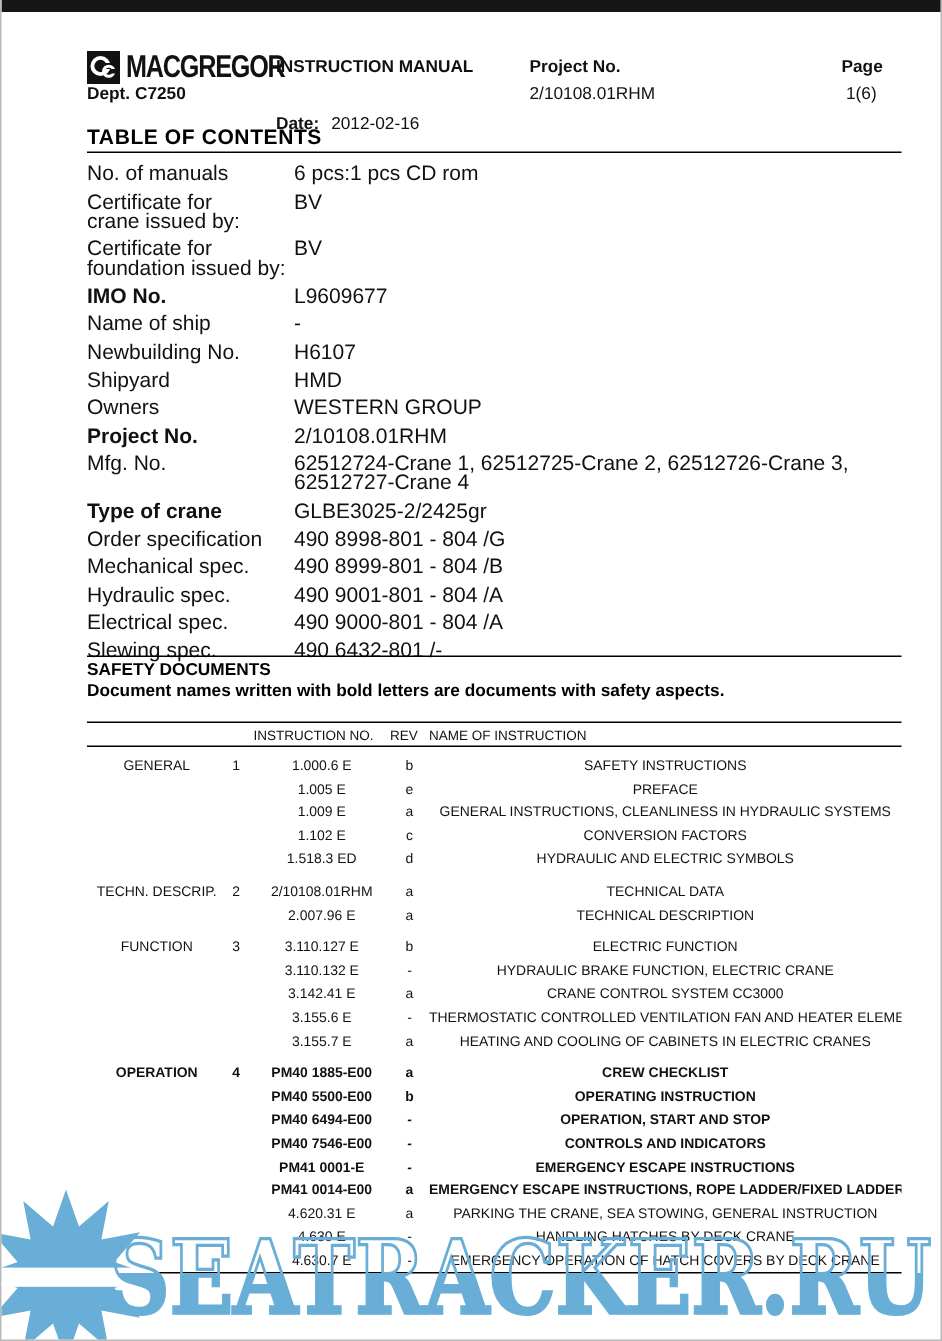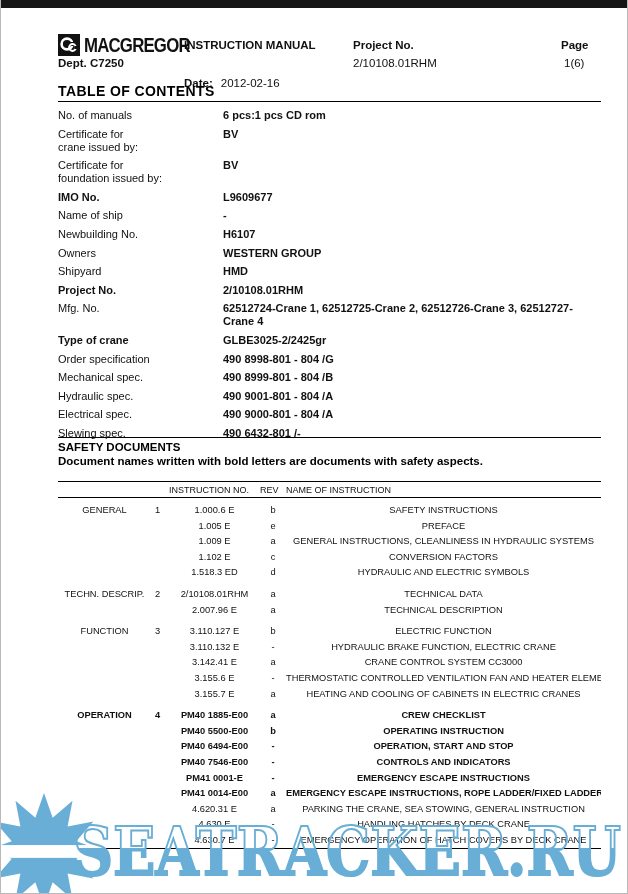--- a/index.html
+++ b/index.html
@@ -22,23 +22,23 @@
   .h-projval{position:absolute;left:295px;top:0;}
   .h-pageval{position:absolute;left:506px;top:0;}
 
   
   .toc-title{position:absolute;top:83px;left:57px;width:543px;text-align:left;
              font-weight:bold;font-size:14px;letter-spacing:.4px;color:#000;}
   .rule-title{position:absolute;top:101px;left:57px;width:543px;border-top:1.6px solid #000;}
 
   
   .info-list{position:absolute;top:109px;left:57px;width:543px;}
-  .info-row{display:flex;margin-bottom:5.6px;font-size:11px;line-height:13px;color:#111;gap:27px;}
+  .info-row{display:flex;margin-bottom:5.6px;font-size:14px;line-height:13px;color:#111;}
   .info-label{width:138px;white-space:pre-line;}
-  .info-value{flex:1;font-weight:bold;}
+  .info-value{flex:1;}
   .bold{font-weight:bold;}
 
   
   .rule-safety{position:absolute;top:437px;left:57px;width:543px;border-top:1.3px solid #000;}
   .safety-title{position:absolute;top:441px;left:57px;font-size:11.5px;font-weight:bold;color:#000;}
   .safety-sub{position:absolute;top:455px;left:57px;font-size:11.5px;font-weight:bold;color:#000;}
 
   
   .thead{position:absolute;top:481px;left:57px;width:543px;height:17px;
          border-top:1.2px solid #000;border-bottom:1.2px solid #000;box-sizing:border-box;
@@ -120,27 +120,27 @@
     <span class="info-label">Name of ship</span>
     <span class="info-value">-</span>
   </div>
 
   <div class="info-row">
     <span class="info-label">Newbuilding No.</span>
     <span class="info-value">H6107</span>
   </div>
 
   <div class="info-row">
+    <span class="info-label">Shipyard</span>
+    <span class="info-value">HMD</span>
+  </div>
+
+  <div class="info-row">
     <span class="info-label">Owners</span>
     <span class="info-value">WESTERN GROUP</span>
-  </div>
-
-  <div class="info-row">
-    <span class="info-label">Shipyard</span>
-    <span class="info-value">HMD</span>
   </div>
 
   <div class="info-row">
     <span class="info-label bold">Project No.</span>
     <span class="info-value">2/10108.01RHM</span>
   </div>
 
   <div class="info-row">
     <span class="info-label">Mfg. No.</span>
     <span class="info-value">62512724-Crane 1, 62512725-Crane 2, 62512726-Crane 3, 62512727-Crane 4</span>

